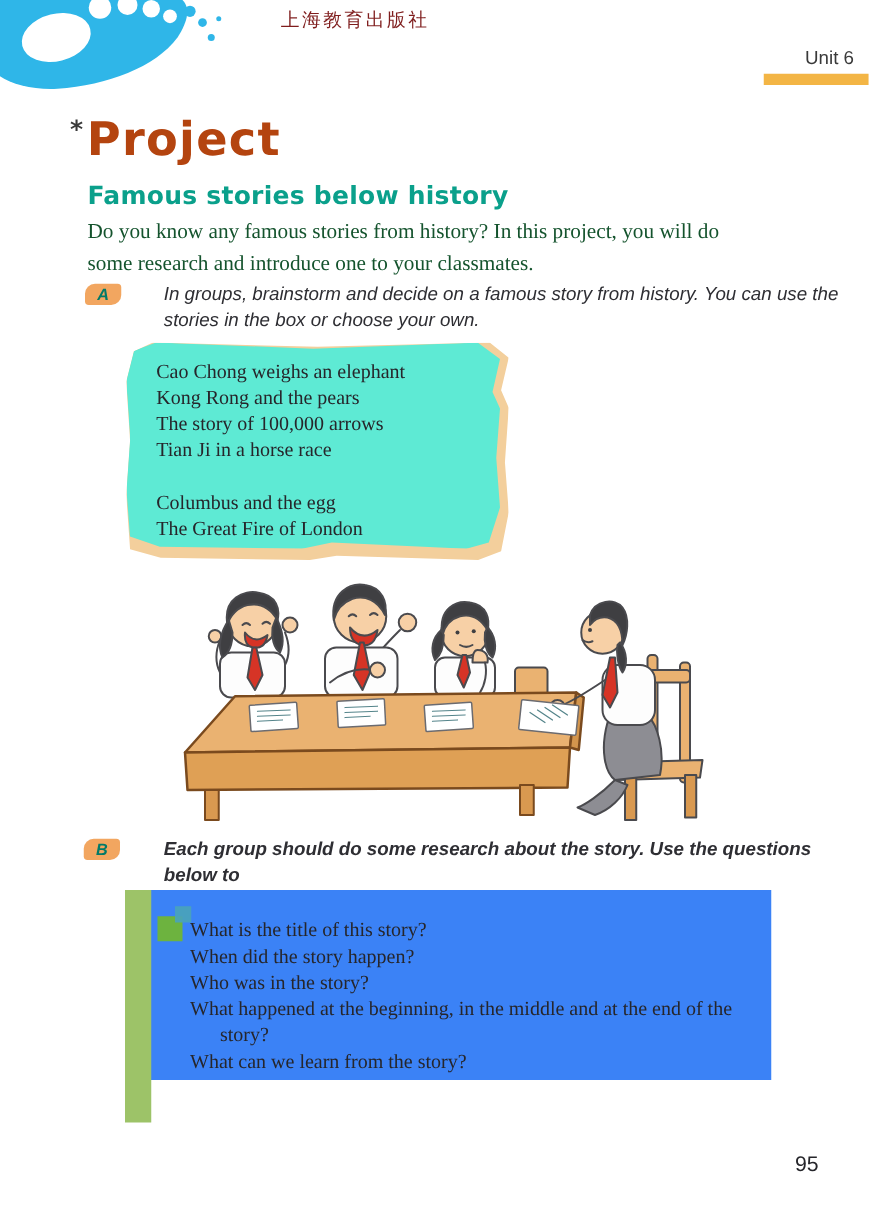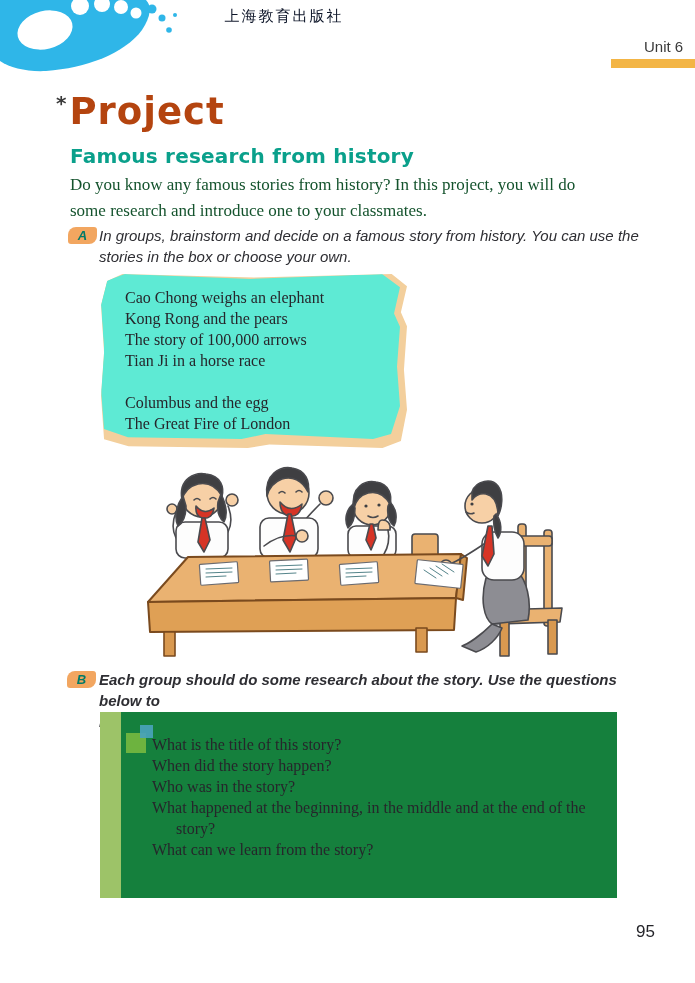--- a/index.html
+++ b/index.html
@@ -8,21 +8,21 @@
     position:relative;
     background:#ffffff;
     font-family:"Liberation Serif", serif;
     overflow:hidden;
   }
   .abs { position:absolute; }
 
   
   .publisher {
     top:7px; left:0; width:568px; text-align:center;
-    font:15px "Liberation Serif", serif; color:#0f172a; letter-spacing:2px;
+    font:15px "Liberation Serif", serif; color:#7f1d1d; letter-spacing:2px;
   }
   .blob-wrap { top:0; left:0; width:180px; height:80px; }
   .unit-label {
     top:38px; left:608px;
     font:15px "Liberation Sans", sans-serif; color:#3a3a3a;margin-left:36px;
   }
   .unit-bar { top:59px; left:611px; width:84px; height:9px; background:#f3b545; }
 
   
   .title-row { top:90px; left:56px; white-space:nowrap; }
@@ -47,21 +47,21 @@
     width:29px; height:17px; background:#f2a660;
     border-radius:8px 3px 8px 3px;
     text-align:center;
     font:italic bold 13px/17px "Liberation Sans", sans-serif;
     color:#007a68;
   }
   .badge-a { top:227px; left:68px; }
   .badge-b { top:671px; left:67px; }
   .instruction {
     font:italic 15px "Liberation Sans", sans-serif;
-    line-height:21px; color:#2e2e33; width:560px;
+    line-height:21px; color:#2e2e33; width:560px;margin-left:32px;
   }
   .instruction-a { top:225px; left:99px; }
   .instruction-b { top:669px; left:99px;font-weight:bold; }
 
   
   .story-box-outer {
     top:274px; left:101px; width:306px; height:174px;
     background:#f3cf9c; border-radius:9px;
     clip-path:polygon(2% 4%, 7% 0%, 50% 2%, 95% 0%, 100% 7%, 98% 22%, 100% 30%,
                       99% 55%, 100% 78%, 98% 96%, 92% 100%, 55% 98%, 48% 100%,
@@ -77,21 +77,21 @@
   .story-list {
     position:absolute; left:24px; top:13px;
     font:16px "Liberation Serif", serif; line-height:21px; color:#26262b;
   }
   .story-gap { height:21px; }
 
   
   .illustration { top:460px; left:120px; width:455px; height:200px; }
 
   
-  .question-box { top:712px; left:100px; width:517px; height:186px; background:#15803d; }
+  .question-box { top:712px; left:100px; width:517px; height:152px; background:#3b82f6; }
   .green-bar { position:absolute; left:0; top:0; width:21px; height:186px; background:#9dc368; }
   .sq-icon-green { position:absolute; left:26px; top:21px; width:20px; height:20px; background:#6db33f; }
   .sq-icon-teal  { position:absolute; left:40px; top:13px; width:13px; height:13px; background:#4aa3ba; opacity:0.92; }
   .questions {
     position:absolute; left:52px; top:22px; width:458px;
     font:16px "Liberation Serif", serif; line-height:21px; color:#26262b;
   }
   .question-item { padding-left:24px; text-indent:-24px; }
 
   .page-number {
@@ -119,21 +119,21 @@
 
 <div class="abs publisher">上海教育出版社</div>
 
 <div class="abs unit-label">Unit 6</div>
 <div class="abs unit-bar"></div>
 
 <div class="abs title-row">
   <span class="title-asterisk">*</span><span class="title-text">Project</span>
 </div>
 
-<div class="abs subtitle">Famous research from history</div>
+<div class="abs subtitle">Famous stories below history</div>
 
 <div class="abs intro">
   <div>Do you know any famous stories from history? In this project, you will do</div>
   <div>some research and introduce one to your classmates.</div>
 </div>
 
 <div class="abs badge badge-a">A</div>
 <div class="abs instruction instruction-a">
   <div>In groups, brainstorm and decide on a famous story from history. You can use the</div>
   <div>stories in the box or choose your own.</div>

